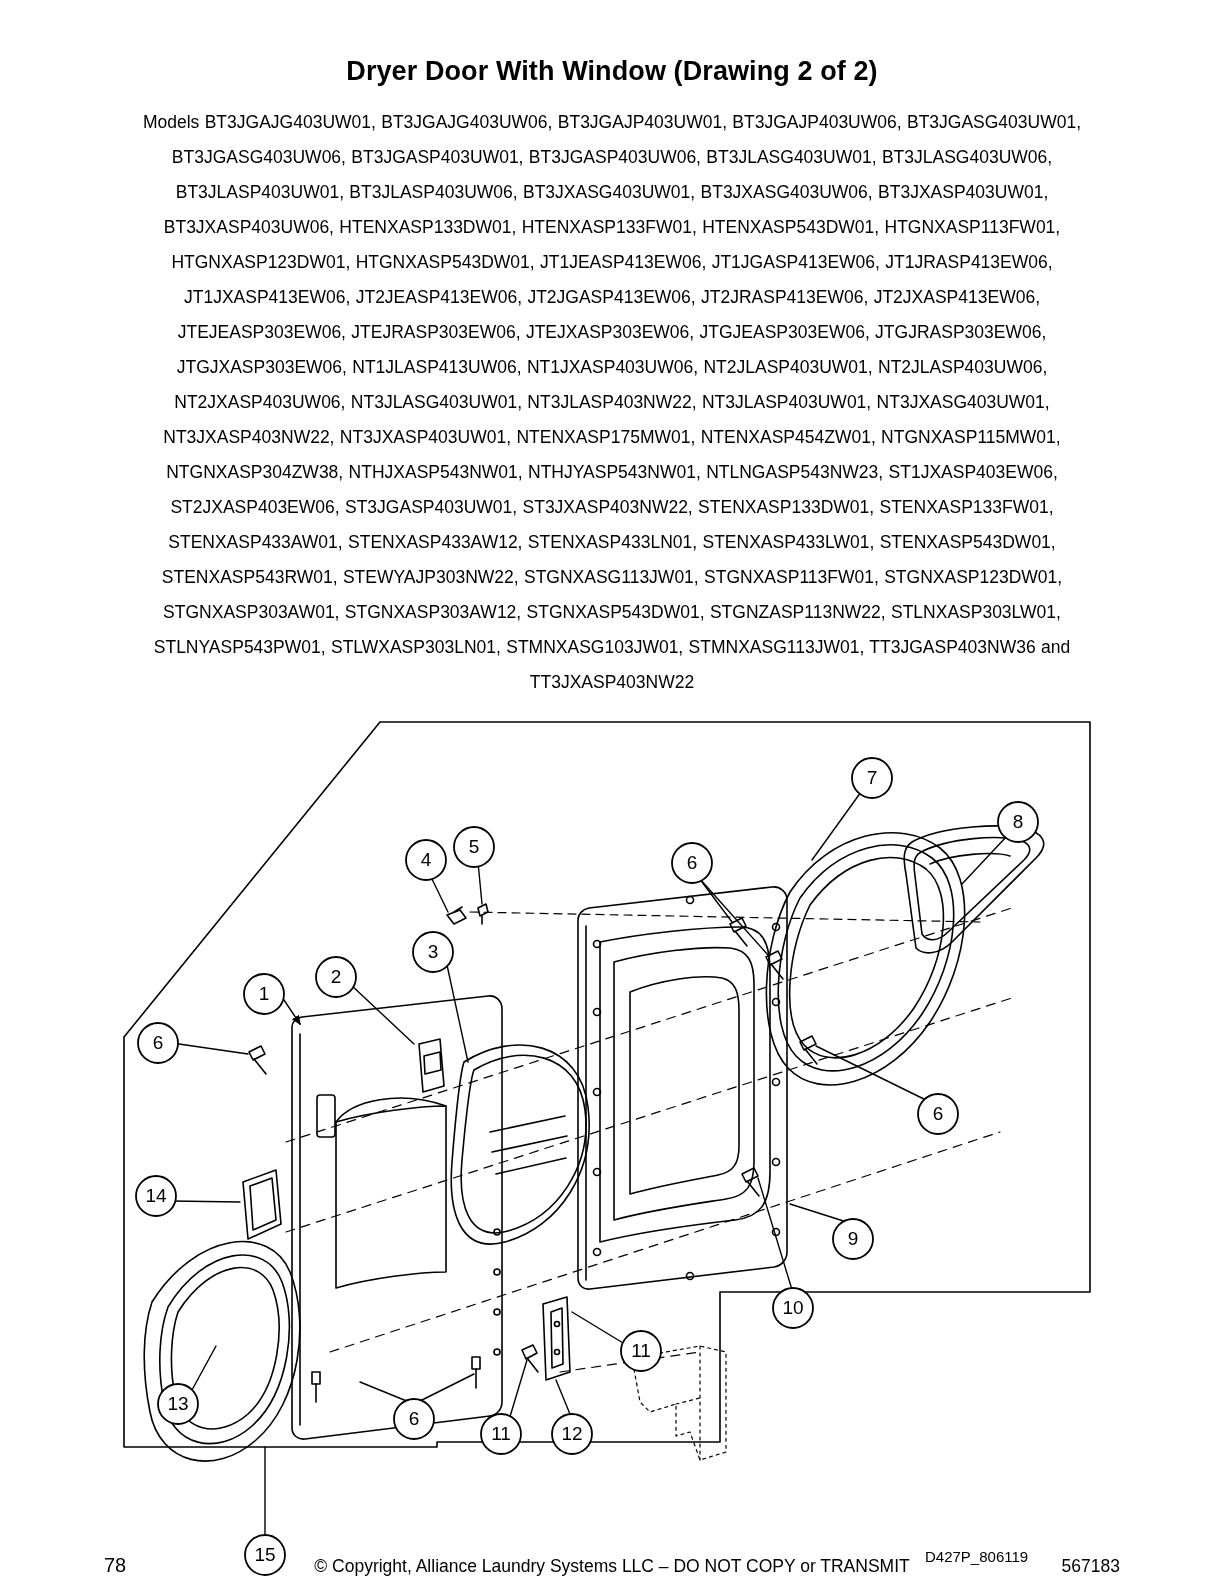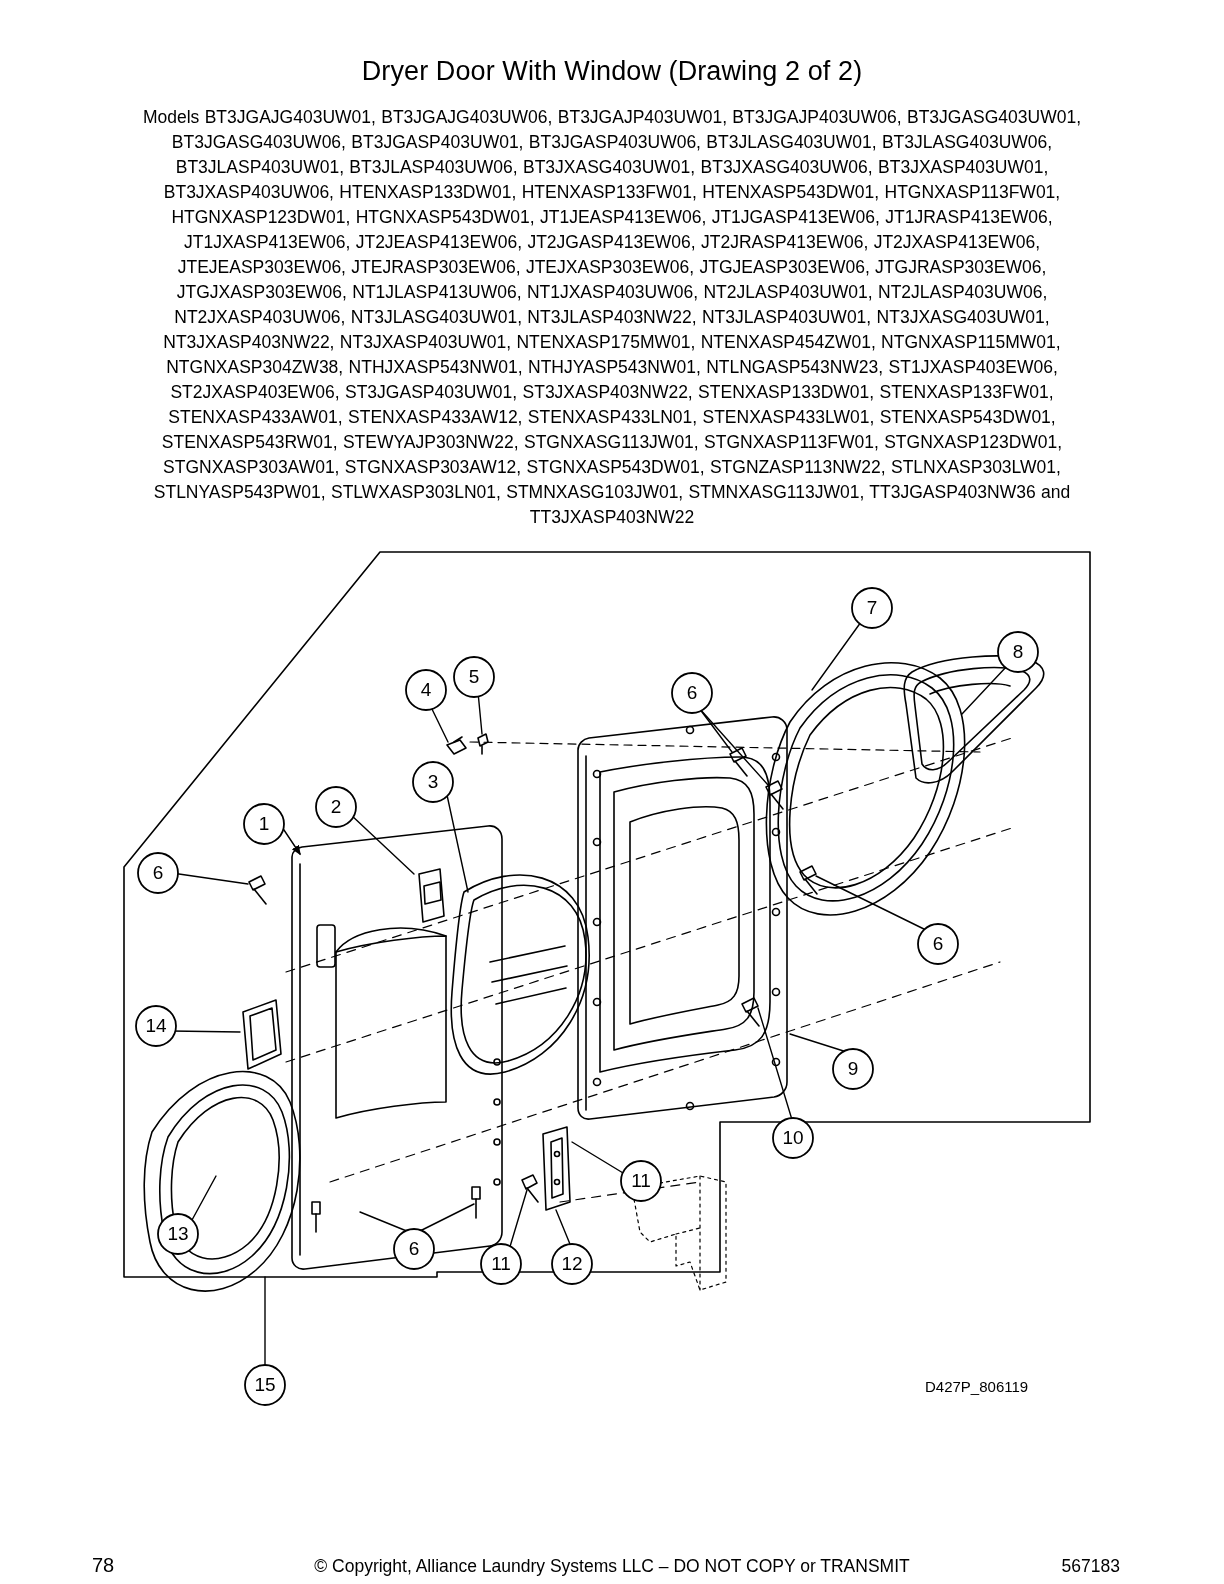--- a/index.html
+++ b/index.html
@@ -16,30 +16,30 @@
     overflow: hidden;
   }
   .page {
     position: relative;
     width: 1224px;
     height: 1584px;
   }
   .title {
     text-align: center;
     font-size: 27px;
-    font-weight: normal;
+    font-weight: bold;
     margin-top: 56px;
     letter-spacing: 0.1px;
   }
   .models {
     margin: 14px auto 12px auto;
     width: 1000px;
     text-align: center;
     font-size: 17.5px;
-    line-height: 25px;
+    line-height: 35px;
     word-spacing: 0.5px;
   }
   .diagram-wrap {
     position: relative;
     width: 1224px;
     height: 900px;
     margin-top: 12px;
   }
   svg.diagram {
     position: absolute;
@@ -60,21 +60,21 @@
   }
   .footer {
     position: absolute;
     left: 0;
     top: 1498px;
     width: 1224px;
     height: 30px;
   }
   .footer .pagenum {
     position: absolute;
-    left: 92px;
+    left: 104px;
     top: 0;
     font-size: 20px;
   }
   .footer .copy {
     position: absolute;
     left: 0;
     top: 2px;
     width: 1224px;
     text-align: center;
     font-size: 17.5px;

